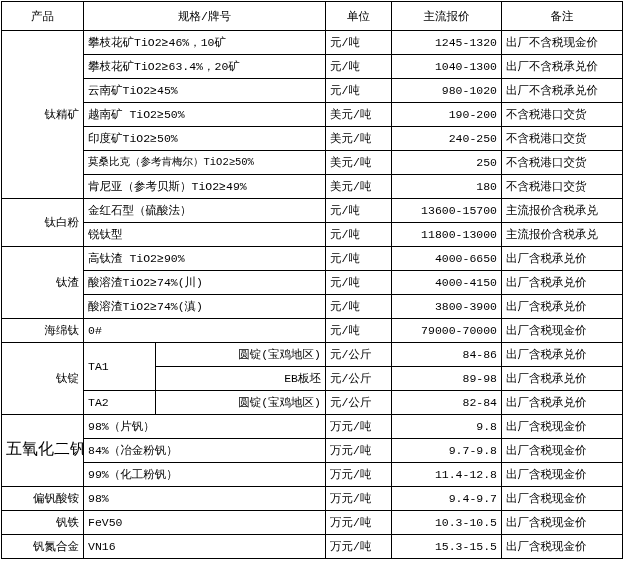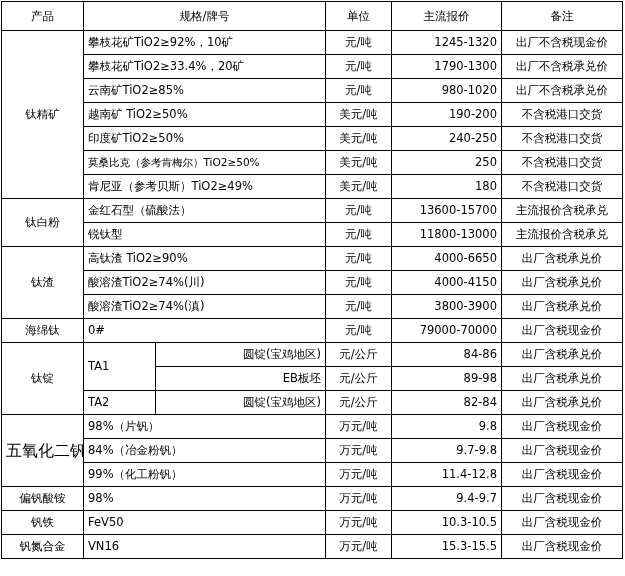--- a/index.html
+++ b/index.html
@@ -12,58 +12,59 @@
     height: 576px;
     font-family: "DejaVu Sans", "Liberation Sans", sans-serif;
     color: #000000;
     overflow: hidden;
   }
   table.price-table {
     border-collapse: collapse;
     table-layout: fixed;
     width: 615px;
     margin: 1px 0 0 1px;
+    font-family: Liberation Mono, monospace;
   }
   table.price-table td,
   table.price-table th {
     border: 1px solid #000000;
     font-weight: normal;
     font-size: 11.5px;
     line-height: 13px;
     padding: 2px 4px;
     vertical-align: middle;
     white-space: nowrap;
     overflow: hidden;
   }
   .hdr {
     text-align: center;
     font-size: 12.5px;
     font-weight: normal;
     height: 24px;
   }
   .cat {
-    text-align: center;
+    text-align: right;
     font-size: 12.5px;
   }
   .spec {
     text-align: left;
     padding-left: 5px;
   }
   .spec-c {
     text-align: right;
   }
   .unit {
-    text-align: center;
+    text-align: left;
   }
   .price {
     text-align: right;
     padding-left: 5px;
   }
   .note {
-    text-align: center;
+    text-align: left;
   }
   tr { height: 24px; }
 </style>
 </head>
 <body>
 
 <table class="price-table">
   <colgroup>
     <col style="width:82px">
     <col style="width:72px">
@@ -78,33 +79,33 @@
       <th class="hdr" colspan="2">规格/牌号</th>
       <th class="hdr">单位</th>
       <th class="hdr">主流报价</th>
       <th class="hdr">备注</th>
     </tr>
   </thead>
   <tbody>
 
     <tr>
       <td class="cat" rowspan="7">钛精矿</td>
-      <td class="spec" colspan="2">攀枝花矿TiO2≥92%，10矿</td>
+      <td class="spec" colspan="2">攀枝花矿TiO2≥46%，10矿</td>
       <td class="unit">元/吨</td>
       <td class="price">1245-1320</td>
       <td class="note">出厂不含税现金价</td>
     </tr>
     <tr>
-      <td class="spec" colspan="2">攀枝花矿TiO2≥33.4%，20矿</td>
-      <td class="unit">元/吨</td>
-      <td class="price">1790-1300</td>
+      <td class="spec" colspan="2">攀枝花矿TiO2≥63.4%，20矿</td>
+      <td class="unit">元/吨</td>
+      <td class="price">1040-1300</td>
       <td class="note">出厂不含税承兑价</td>
     </tr>
     <tr>
-      <td class="spec" colspan="2">云南矿TiO2≥85%</td>
+      <td class="spec" colspan="2">云南矿TiO2≥45%</td>
       <td class="unit">元/吨</td>
       <td class="price">980-1020</td>
       <td class="note">出厂不含税承兑价</td>
     </tr>
     <tr>
       <td class="spec" colspan="2">越南矿 TiO2≥50%</td>
       <td class="unit">美元/吨</td>
       <td class="price">190-200</td>
       <td class="note">不含税港口交货</td>
     </tr>

